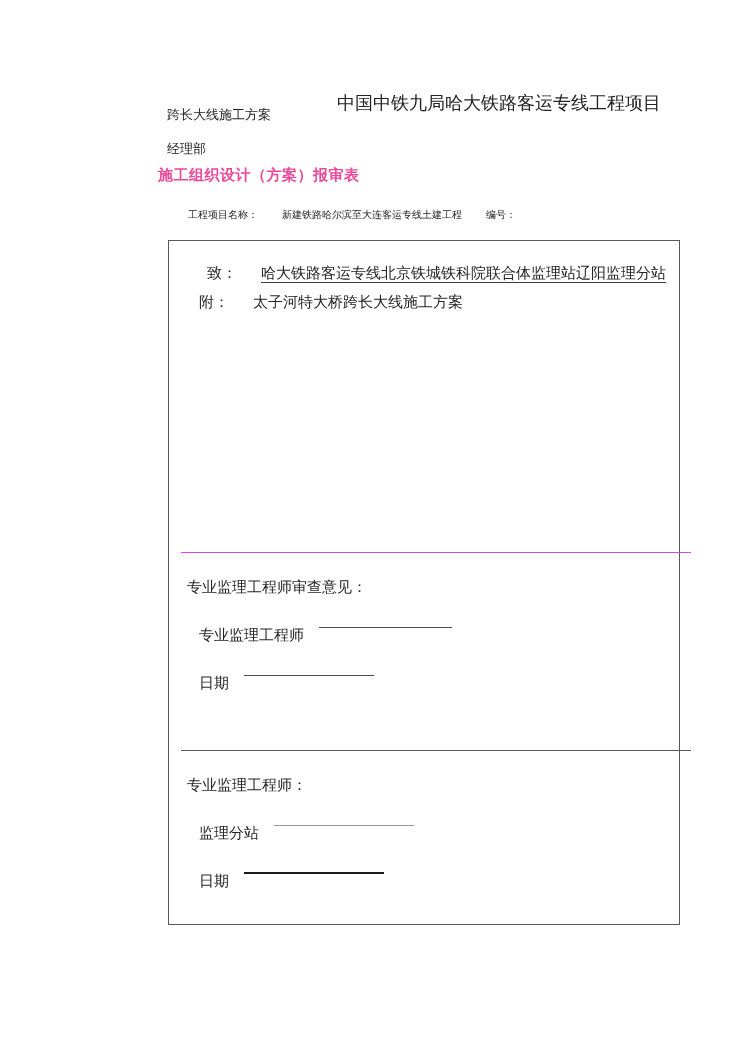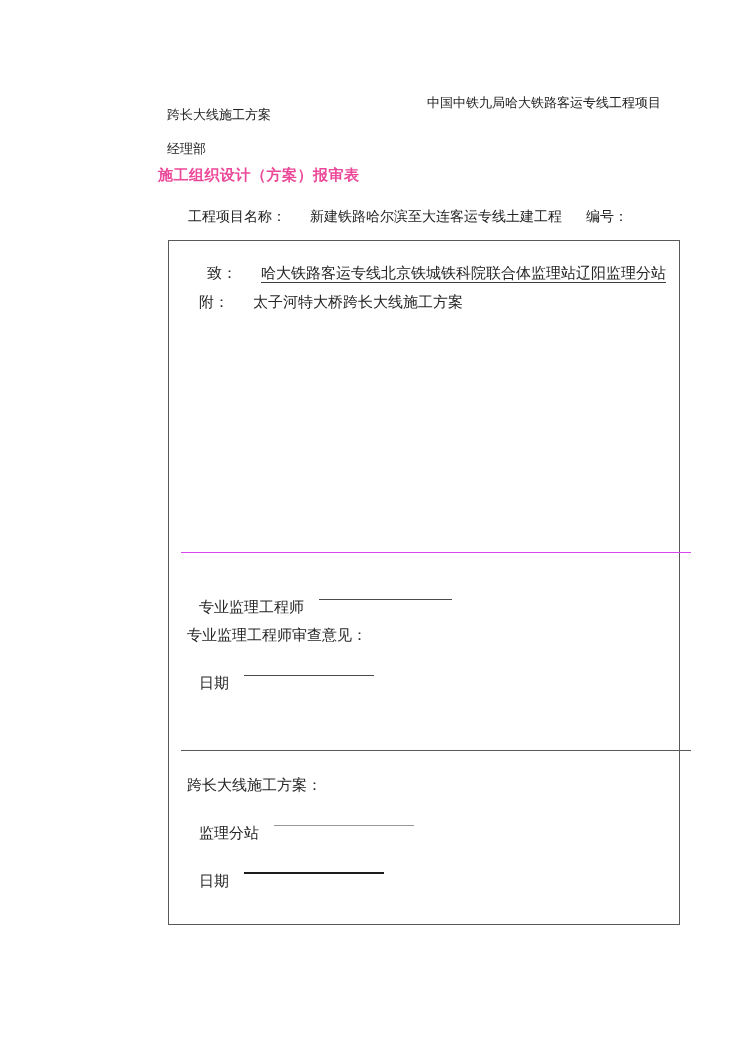--- a/index.html
+++ b/index.html
@@ -8,29 +8,29 @@
   .page {
     position:relative; width:744px; height:1052px; background:#ffffff;
     overflow:hidden;
   }
   .hdr-left {
     position:absolute; left:107px; top:44px;
     font-size:13px; line-height:22px; color:#222;
   }
   .hdr-right {
     position:absolute; right:107px; top:44px;
-    font-size:13px; line-height:22px; color:#222; text-align:center;
+    font-size:18px; line-height:22px; color:#222; text-align:center;
   }
   .doc-title {
     position:absolute; left:110px; top:118px;
     font-size:15px; font-weight:bold; letter-spacing:0.5px; color:#ec4899;
   }
   .project-line {
     position:absolute; left:128px; top:160px;
-    font-size:14px; color:#222;
+    font-size:10px; color:#222;
   }
   .form-box {
     position:absolute; left:120px; top:192px;
     width:512px; height:685px;
     border:1px solid #595959;
   }
   .sec {
     width:100%; font-size:15px; color:#252525;
     padding:6px 6px 0 6px;
   }
@@ -72,25 +72,25 @@
   <div class="project-line"><span>工程项目名称：</span><span>新建铁路哈尔滨至大连客运专线土建工程</span><span>编号：</span></div>
 
   <div class="form-box">
 
     <div class="sec sec1">
       <p class="to-line"><span>致：</span><span class="ul">哈大铁路客运专线北京铁城铁科院联合体监理站辽阳监理分站</span></p>
       <p><span>附：</span><span>太子河特大桥跨长大线施工方案</span></p>
     </div>
 
     <div class="sec sec2">
+      <p>专业监理工程师审查意见：</p>
       <p><span>专业监理工程师</span><span class="blank blank-eng-sig"></span></p>
-      <p>专业监理工程师审查意见：</p>
       <p><span>日期</span><span class="blank blank-eng-date"></span></p>
     </div>
 
     <div class="sec sec3">
-      <p>跨长大线施工方案：</p>
+      <p>专业监理工程师：</p>
       <p><span>监理分站</span><span class="blank blank-chief"></span></p>
       <p><span>日期</span><span class="blank blank-st-date"></span></p>
     </div>
 
   </div>
 </div>
 
 </body></html>

